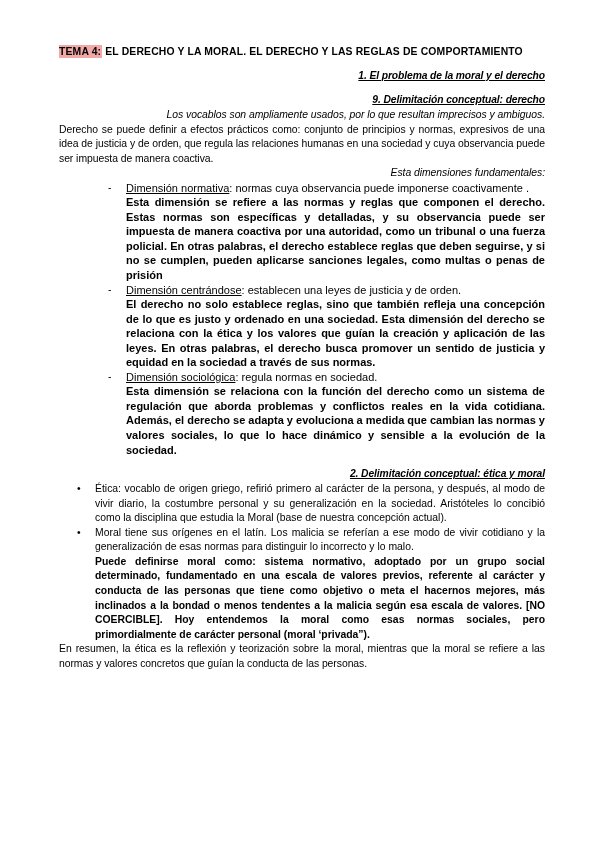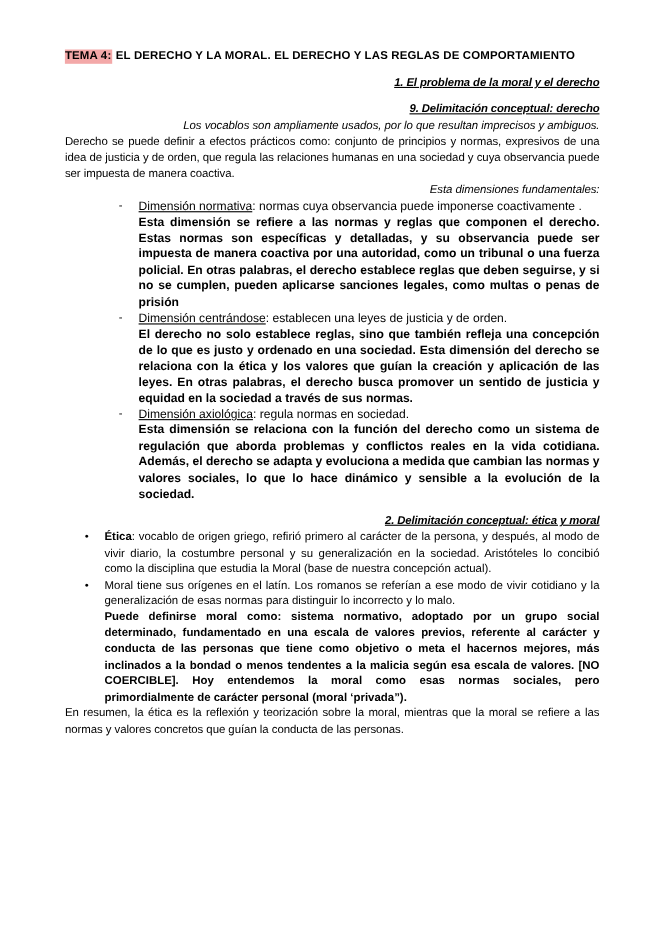--- a/index.html
+++ b/index.html
@@ -80,21 +80,21 @@
     font-size: 10.4px;
     line-height: 14.55px;
   }
   .disc-body {
     flex: 1 1 auto;
     font-size: 10.4px;
     line-height: 14.55px;
     text-align: justify;
   }
   .u { text-decoration: underline; }
-  .b { font-weight: bold; }
+  .b { font-weight: normal; }
   .lead { display: block; }
   .cont { display: block; font-weight: bold; }
 </style>
 </head>
 <body>
 
 <div class="page">
 
   <h1 class="doc-title"><span class="hl">TEMA 4:</span> <span>EL DERECHO Y LA MORAL. EL DERECHO Y LAS REGLAS DE COMPORTAMIENTO</span></h1>
 
@@ -117,37 +117,37 @@
     <span class="dash-marker">-</span>
     <span class="dash-body">
       <span class="lead"><span class="u">Dimensión centrándose</span><span>: establecen una leyes de justicia y de orden.</span></span>
       <span class="cont">El derecho no solo establece reglas, sino que también refleja una concepción de lo que es justo y ordenado en una sociedad.  Esta dimensión del derecho se relaciona con la ética y los valores que guían la creación y aplicación de las leyes. En otras palabras, el derecho busca promover un sentido de justicia y equidad en la sociedad a través de sus normas.</span>
     </span>
   </div>
 
   <div class="dash-item">
     <span class="dash-marker">-</span>
     <span class="dash-body">
-      <span class="lead"><span class="u">Dimensión axiológica</span><span>: regula normas en sociedad.</span></span>
+      <span class="lead"><span class="u">Dimensión sociológica</span><span>: regula normas en sociedad.</span></span>
       <span class="cont">Esta dimensión se relaciona con la función del derecho como un sistema de regulación que aborda problemas y conflictos reales en la vida cotidiana. Además, el derecho se adapta y evoluciona a medida que cambian las normas y valores sociales, lo que lo hace dinámico y sensible a la evolución de la sociedad.</span>
     </span>
   </div>
 
   <h2 class="section-heading space-before">2. Delimitación conceptual: ética y moral</h2>
 
   <div class="disc-item">
     <span class="disc-marker">•</span>
     <span class="disc-body">
       <span class="lead"><span class="b">Ética</span><span>: vocablo de origen griego, refirió primero al carácter de la persona, y después, al modo de vivir diario, la costumbre personal y su generalización en la sociedad. Aristóteles lo concibió como la disciplina que estudia la Moral (base de nuestra concepción actual).</span></span>
     </span>
   </div>
 
   <div class="disc-item">
     <span class="disc-marker">•</span>
     <span class="disc-body">
-      <span class="lead"><span class="b"></span><span>Moral tiene sus orígenes en el latín. Los romanos se referían a ese modo de vivir cotidiano y la generalización de esas normas para distinguir lo incorrecto y lo malo.</span></span>
+      <span class="lead"><span class="b"></span><span>Moral tiene sus orígenes en el latín. Los malicia se referían a ese modo de vivir cotidiano y la generalización de esas normas para distinguir lo incorrecto y lo malo.</span></span>
       <span class="cont">Puede definirse moral como: sistema normativo, adoptado por un grupo social determinado, fundamentado en una escala de valores previos, referente al carácter y conducta de las personas que tiene como objetivo o meta el hacernos mejores, más inclinados a la bondad o menos tendentes a la malicia según esa escala de valores. [NO COERCIBLE]. Hoy entendemos la moral como esas normas sociales, pero primordialmente de carácter personal (moral ‘privada”).</span>
     </span>
   </div>
 
   <p class="body">En resumen, la ética es la reflexión y teorización sobre la moral, mientras que la moral se refiere a las normas y valores concretos que guían la conducta de las personas.</p>
 
 </div>
 
 </body></html>

